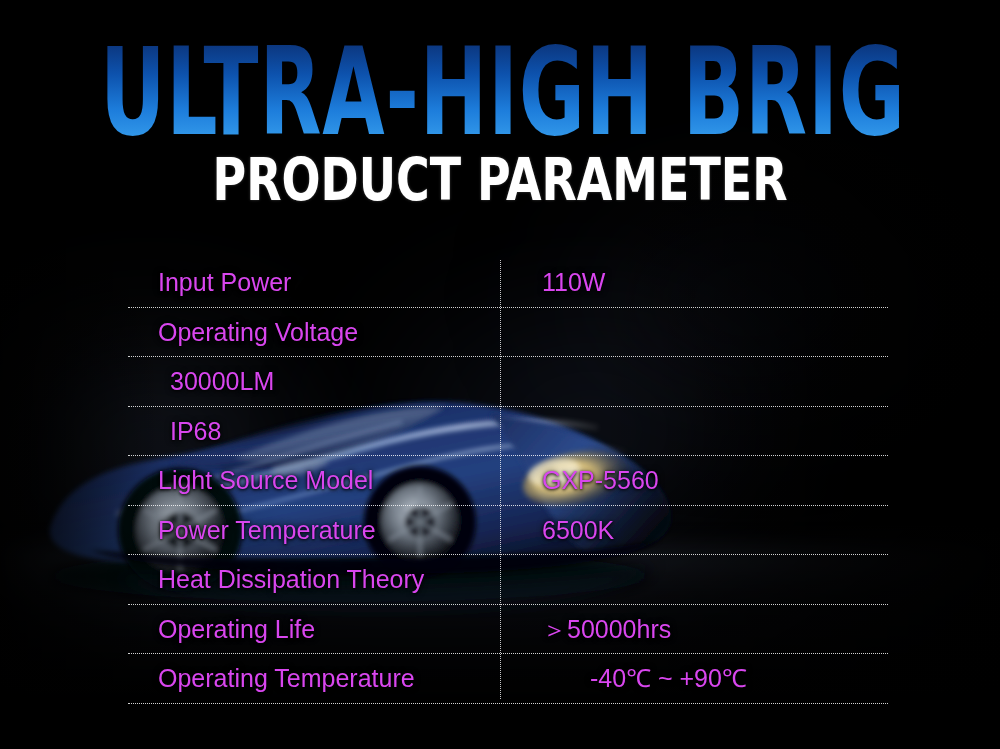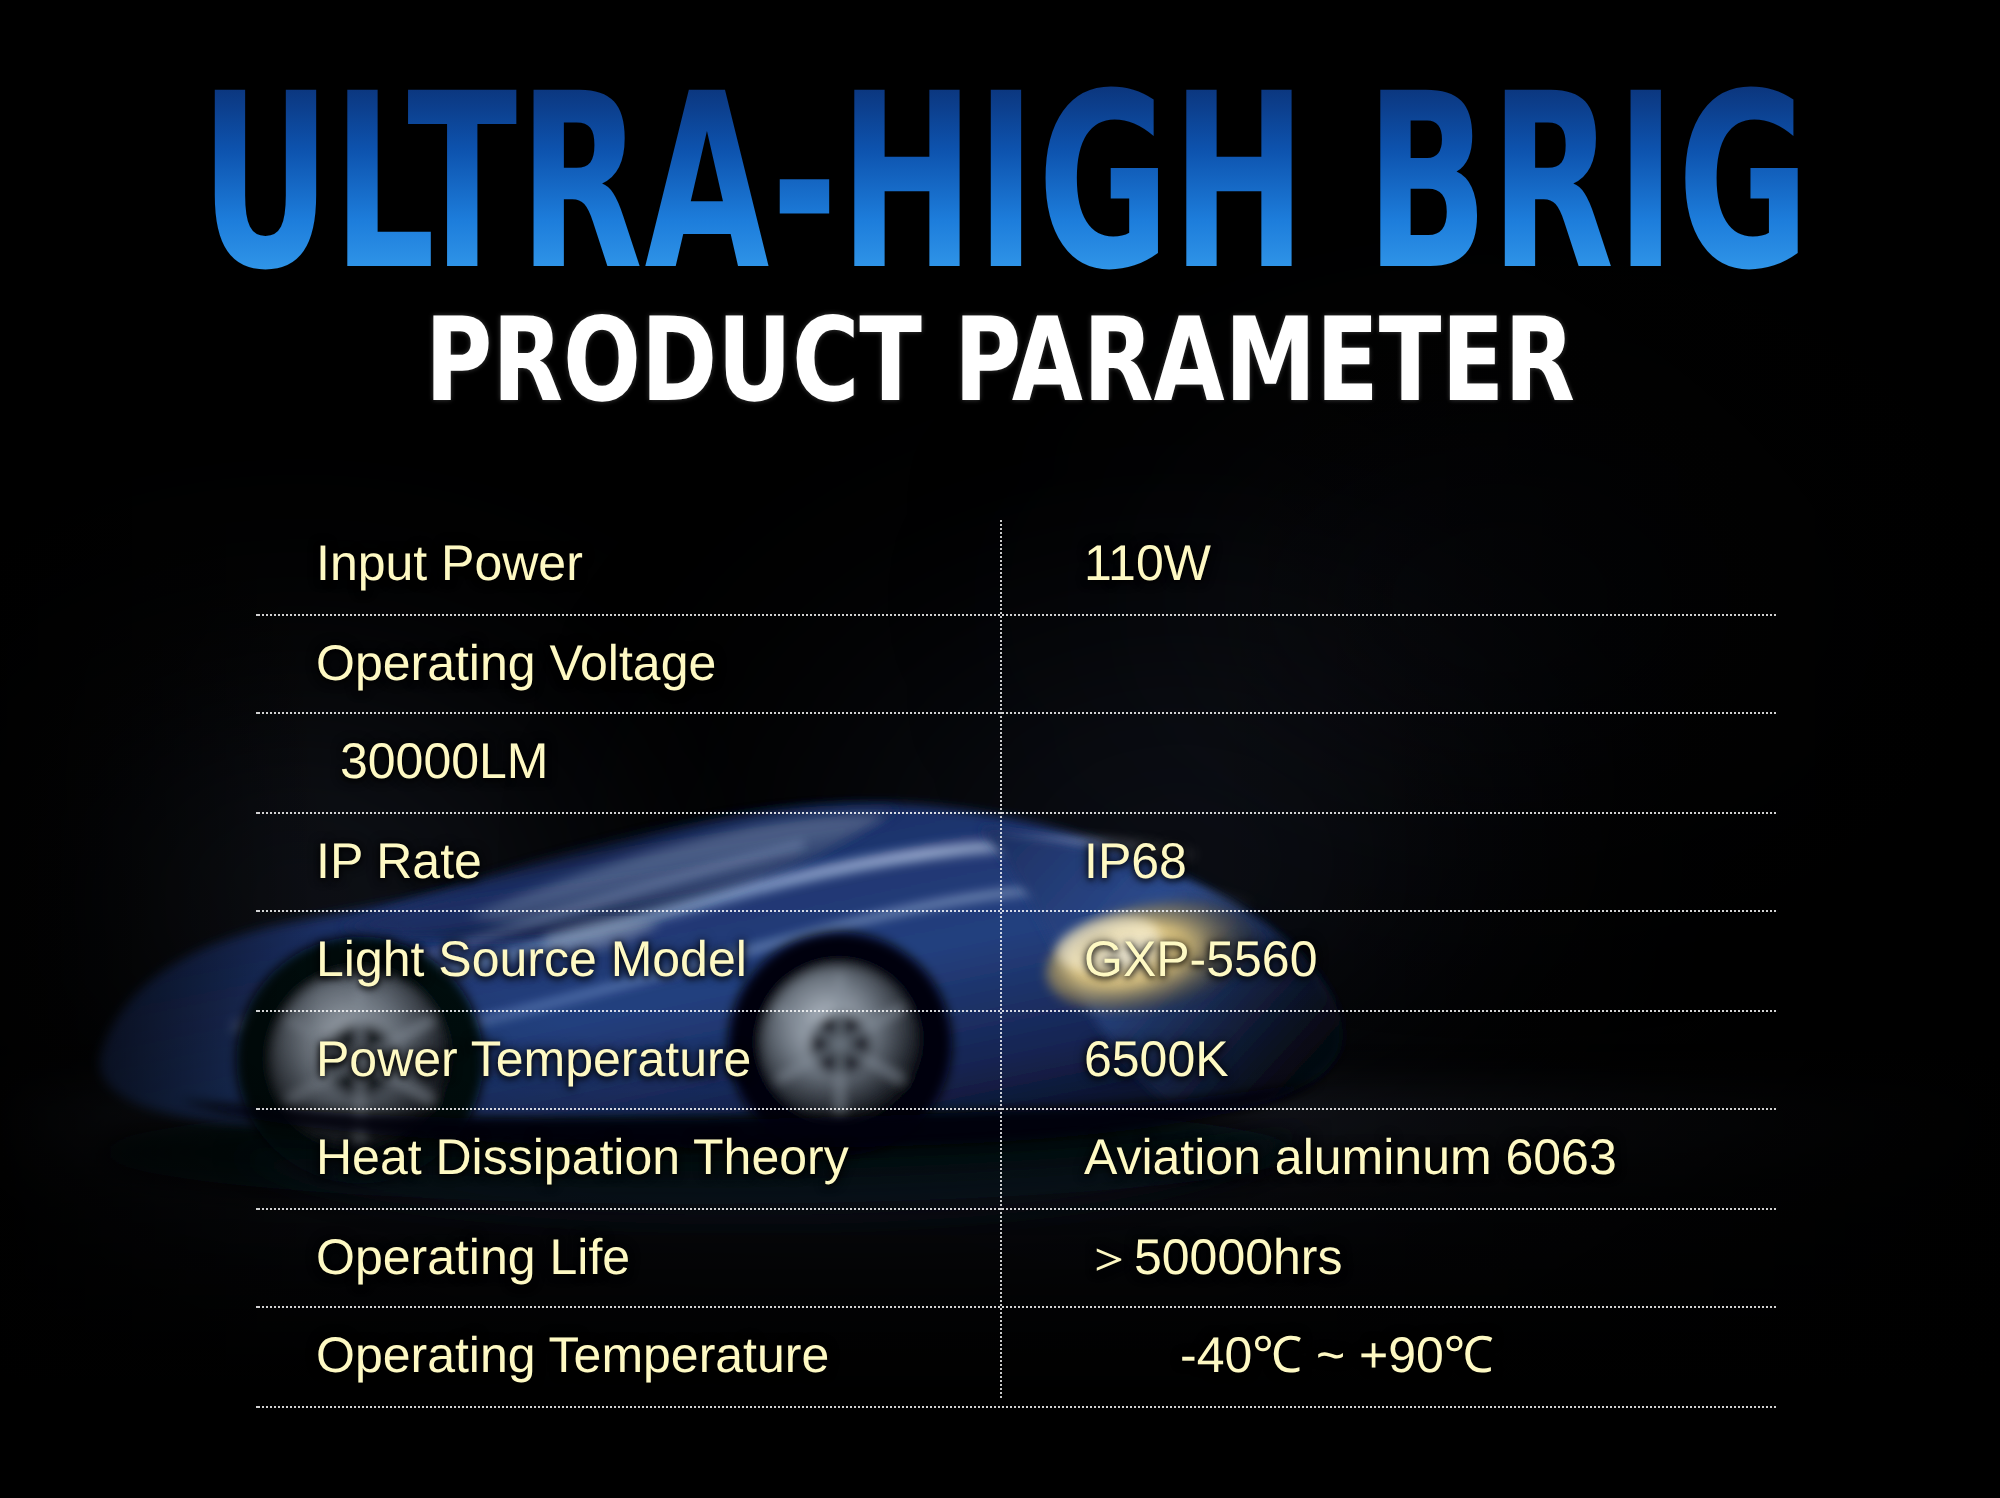--- a/index.html
+++ b/index.html
@@ -88,21 +88,21 @@
   }
   .spec-row {
     position:relative;
     height:49.5px;
     display:flex;
     align-items:center;
     border-bottom:1px dotted rgba(255,255,255,.82);
   }
   .spec-row:last-child { border-bottom:1px dotted rgba(255,255,255,.82);gap:48px; }
   .spec-label, .spec-value {
-    color:#fef9c3;
+    color:#d946ef;
     font-size:25px;
     line-height:30px;
     white-space:nowrap;
     text-shadow:0 1px 3px rgba(0,0,0,.95), 0 0 6px rgba(0,0,0,.8);
   }
   .spec-label { width:372px; padding-left:30px; }
   .spec-value { padding-left:42px; }
 
   #col-divider {
     position:absolute;
@@ -244,34 +244,32 @@
     <div class="spec-label">Input Power</div>
     <div class="spec-value">110W</div>
   </div>
   <div class="spec-row">
     <div class="spec-label">Operating Voltage</div>
   </div>
   <div class="spec-row">
     <div class="spec-value">30000LM</div>
   </div>
   <div class="spec-row">
-    <div class="spec-label">IP Rate</div>
     <div class="spec-value">IP68</div>
   </div>
   <div class="spec-row">
     <div class="spec-label">Light Source Model</div>
     <div class="spec-value">GXP-5560</div>
   </div>
   <div class="spec-row">
     <div class="spec-label">Power Temperature</div>
     <div class="spec-value">6500K</div>
   </div>
   <div class="spec-row">
     <div class="spec-label">Heat Dissipation Theory</div>
-    <div class="spec-value">Aviation aluminum 6063</div>
   </div>
   <div class="spec-row">
     <div class="spec-label">Operating Life</div>
     <div class="spec-value">＞50000hrs</div>
   </div>
   <div class="spec-row">
     <div class="spec-label">Operating Temperature</div>
     <div class="spec-value">-40℃ ~ +90℃</div>
   </div>
 </div>

